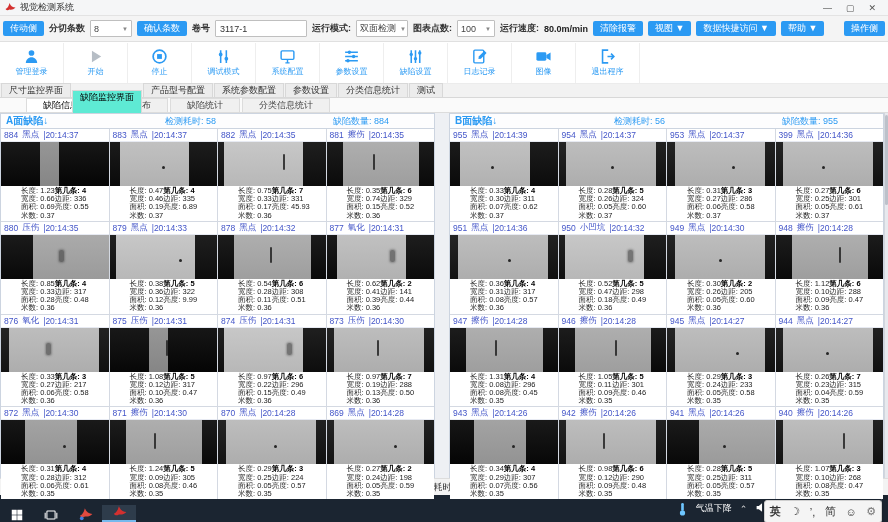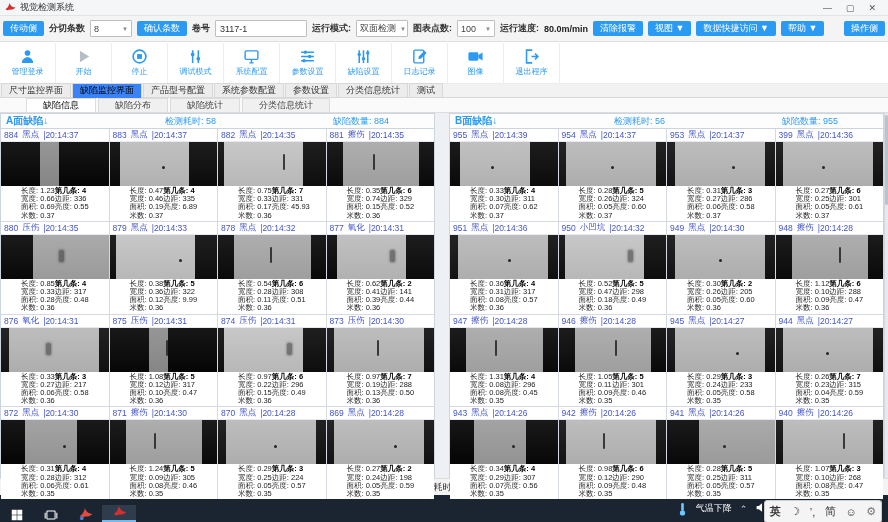--- a/index.html
+++ b/index.html
@@ -12,29 +12,29 @@
   
   .controlbar{height:26px;background:#f4f4f4;display:flex;align-items:center;gap:5px;padding:0 3px;border-bottom:1px solid #e0e0e0;white-space:nowrap}
   .bluebtn{background:#2b9af3;color:#fff;font-size:9px;border:none;border-radius:2px;padding:3px 7px;line-height:1}
   .cb-label{font-size:9px;font-weight:bold;color:#333}
   .combo{background:#fff;border:1px solid #bfbfbf;font-size:9px;color:#444;height:17px;display:flex;align-items:center;padding:0 3px;border-radius:1px}
   .combo .arr{margin-left:auto;font-size:6px;color:#888;padding-left:4px}
   .cb-input{background:#fff;border:1px solid #bfbfbf;font-size:9px;color:#333;height:17px;padding:0 4px;border-radius:1px}
   .speedval{font-size:9px;font-weight:bold;color:#222}
   
   .toolbar{height:42px;background:#fff;display:flex;align-items:center;border-bottom:1px solid #ececec}
-  .tbtn{width:56px;height:40px;display:flex;flex-direction:column;align-items:center;justify-content:center;gap:1px;border-right:1px solid #eee}
+  .tbtn{width:64px;height:40px;display:flex;flex-direction:column;align-items:center;justify-content:center;gap:1px;border-right:1px solid #eee}
   .tbtn svg{width:17px;height:17px;color:#2b9af3}
   .tbtn.start svg{color:#b6bdc5}
   .tbtn .tlbl{font-size:8px;color:#2b9af3}
   .tbtn.start .tlbl{color:#2b9af3}
   
   .tabs{height:14px;background:#f2f2f2;display:flex;align-items:flex-end;padding-left:1px;border-bottom:1px solid #d8d8d8}
   .tab{font-size:9px;color:#333;padding:1px 7px;background:#ececec;border:1px solid #d8d8d8;border-bottom:none;margin-right:1px;line-height:11px}
-  .tab.active{background:#3b82f6;color:#000;position:relative;top:1px;padding-bottom:2px}
+  .tab.active{background:#5eead4;color:#000;position:relative;top:16px;padding-bottom:10px}
   .subtabs{height:15px;background:#fafafa;display:flex;align-items:flex-end;padding-left:26px;border-bottom:1px solid #dcdcdc}
   .subtab{font-size:9px;color:#444;padding:1px 16px;background:#f0f0f0;border:1px solid #dcdcdc;border-bottom:none;margin-right:2px;line-height:11px}
   .subtab.active{background:#fff;color:#000}
   
   .content{height:365px;display:flex;background:#eef0f4;position:relative}
   .panel{width:441px;background:#fff;border:1px solid #ccd4e0;display:flex;flex-direction:column}
   .panel+.panel{margin-left:14px}
   .phead{height:15px;display:flex;align-items:center;padding:0 5px;border-bottom:1px solid #ccd4e0;background:#fdfdfe}
   .phead .ptitle{font-size:10px;font-weight:bold;color:#2b9af3}
   .phead .pmid{margin-left:auto;margin-right:auto;font-size:9px;color:#2b9af3}

